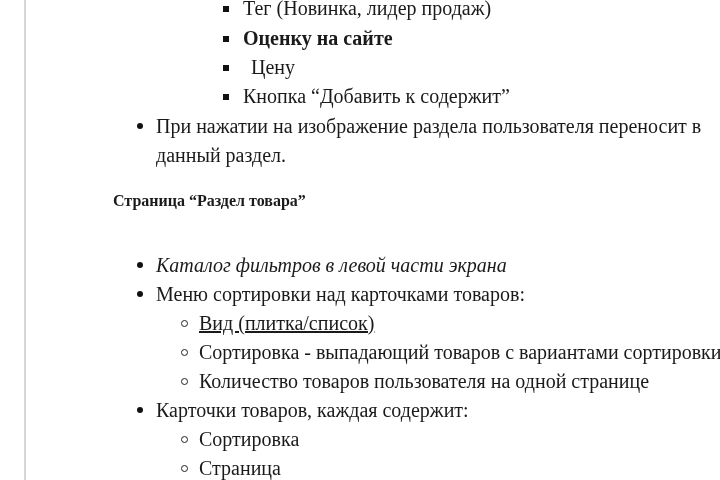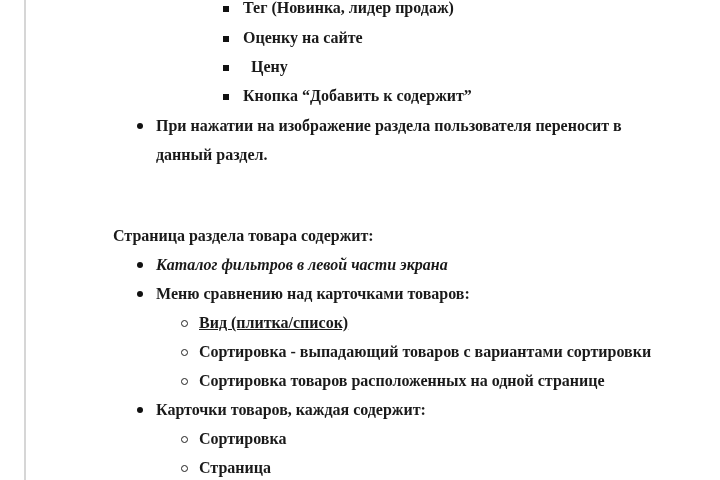--- a/index.html
+++ b/index.html
@@ -28,24 +28,23 @@
       position: absolute;
       left: 1px;
       top: 0;
       width: 2px;
       height: 480px;
       background: #d6d6d6;
     }
     .line {
       position: absolute;
       white-space: nowrap;
-      font-size: 16px;
+      font-size: 20px;
       line-height: 20px;
       height: 20px;
-      font-weight: bold;
     }
     .bullet {
       position: absolute;
       display: inline-block;
     }
     .bullet-square {
       width: 6px;
       height: 6px;
       background: #111;
     }
@@ -91,42 +90,42 @@
   </div>
 
   <div class="line" style="left:114px; top:116px;">
     <span class="bullet bullet-disc" style="left:0; top:7px;"></span>
     <span style="position:absolute; left:19px;">При нажатии на изображение раздела пользователя переносит в</span>
   </div>
   <div class="line" style="left:133px; top:145px;">
     <span>данный раздел.</span>
   </div>
 
+  <div class="line heading" style="left:90px; top:191px;">Страница “Раздел товара”</div>
 
-  <div class="line" style="left:90px; top:226px;">Страница раздела товара содержит:</div>
 
   <div class="line" style="left:114px; top:255px;">
     <span class="bullet bullet-disc" style="left:0; top:7px;"></span>
     <span style="position:absolute; left:19px;font-style:italic;">Каталог фильтров в левой части экрана</span>
   </div>
   <div class="line" style="left:114px; top:284px;">
     <span class="bullet bullet-disc" style="left:0; top:7px;"></span>
-    <span style="position:absolute; left:19px;">Меню сравнению над карточками товаров:</span>
+    <span style="position:absolute; left:19px;">Меню сортировки над карточками товаров:</span>
   </div>
   <div class="line" style="left:158px; top:313px;">
     <span class="bullet bullet-circle" style="left:0; top:7px;"></span>
     <span style="position:absolute; left:18px;text-decoration:underline;">Вид (плитка/список)</span>
   </div>
   <div class="line" style="left:158px; top:342px;">
     <span class="bullet bullet-circle" style="left:0; top:7px;"></span>
     <span style="position:absolute; left:18px;">Сортировка - выпадающий товаров с вариантами сортировки</span>
   </div>
   <div class="line" style="left:158px; top:371px;">
     <span class="bullet bullet-circle" style="left:0; top:7px;"></span>
-    <span style="position:absolute; left:18px;">Сортировка товаров расположенных на одной странице</span>
+    <span style="position:absolute; left:18px;">Количество товаров пользователя на одной странице</span>
   </div>
   <div class="line" style="left:114px; top:400px;">
     <span class="bullet bullet-disc" style="left:0; top:7px;"></span>
     <span style="position:absolute; left:19px;">Карточки товаров, каждая содержит:</span>
   </div>
   <div class="line" style="left:158px; top:429px;">
     <span class="bullet bullet-circle" style="left:0; top:7px;"></span>
     <span style="position:absolute; left:18px;">Сортировка</span>
   </div>
   <div class="line" style="left:158px; top:458px;">

